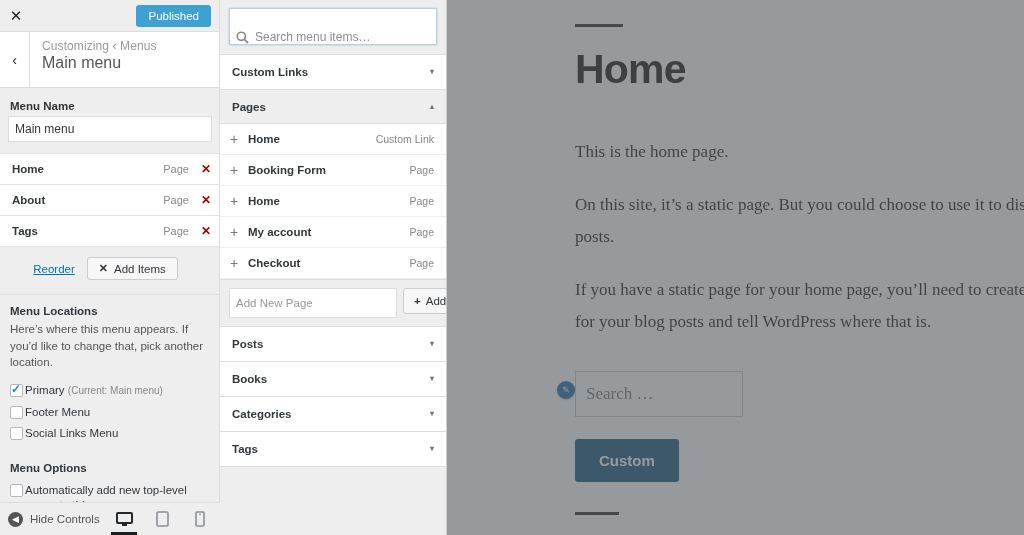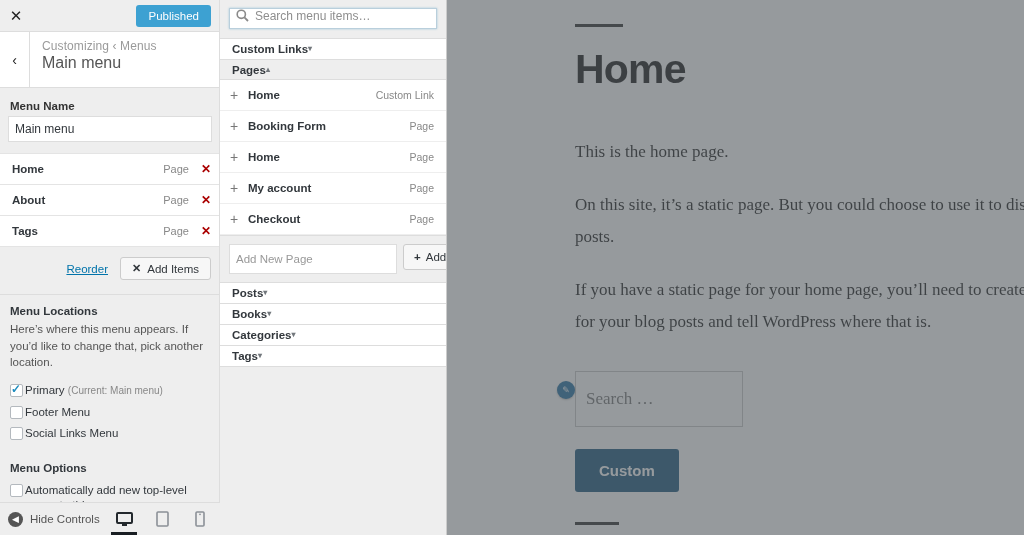--- a/index.html
+++ b/index.html
@@ -71,21 +71,21 @@
   .menu-item-row {
     background: #fff; border-bottom: 1px solid #e4e4e4;
     height: 31px; display: flex; align-items: center;
     padding: 0 8px 0 12px; cursor: pointer;
   }
   .mi-name { font-size: 11.5px; font-weight: 700; color: #32373c; flex: 1; }
   .mi-type { font-size: 11px; color: #888; margin-right: 12px; }
   .mi-del { color: #a00; font-size: 12px; font-weight: 700; cursor: pointer; line-height: 1; }
 
   .menu-actions {
-    display: flex; align-items: center; justify-content: flex-end;
+    display: flex; align-items: center; justify-content: center;
     gap: 12px; padding: 10px 8px 0 0;
   }
   .reorder-link {
     font-size: 11.5px; color: #0073aa; text-decoration: underline; cursor: pointer;
   }
   .add-items-btn {
     background: #f7f7f7; border: 1px solid #ccc; border-radius: 3px;
     font-size: 11.5px; color: #32373c; padding: 4px 11px;
     display: flex; align-items: center; gap: 6px; cursor: pointer;
     font-family: "Liberation Sans", sans-serif;
@@ -140,33 +140,33 @@
   .addpanel {
     width: 227px; flex: 0 0 227px; height: 535px;
     background: #eee; border-right: 1px solid #ccc;
     position: relative; overflow: hidden;
   }
   .search-wrap { padding: 8px 9px 9px; background: #eee; }
   .search-box {
     position: relative; background: #fff;
     border: 1px solid #b9cfdc;
     box-shadow: 0 0 2px rgba(30,140,190,.35);
-    height: 21px; display: flex; align-items: flex-start; padding: 0 6px;
+    height: 37px; display: flex; align-items: flex-end; padding: 0 6px;
   }
   .search-icon { color: #8a8a8a; margin-right: 6px; display: flex; }
   .search-inp {
     border: none; outline: none; flex: 1;
     font-size: 12px; color: #32373c; background: transparent;
     font-family: "Liberation Sans", sans-serif;
   }
   .search-inp::placeholder { color: #8e8e8e; }
 
   .accordion-sec { border-top: 1px solid #ddd; }
   .acc-head {
-    height: 20px; display: flex; align-items: center; justify-content: flex-start;
+    height: 34px; display: flex; align-items: center; justify-content: space-between;
     padding: 0 12px 0 12px; cursor: pointer;
     font-size: 11.5px; font-weight: 700; color: #32373c;
     background: #fff;
   }
   .acc-head.open { background: #eee; border-bottom: 1px solid #ddd; }
   .acc-head.plain { background: #fff; }
   .caret { color: #72777c; font-size: 8px; line-height: 1; }
 
   .avail-list { background: #fff; }
   .avail-item {
@@ -210,21 +210,21 @@
   .pv-body { margin-top: 46px; width: 520px; }
   .pv-p {
     font-family: "Liberation Serif", serif;
     font-size: 17px; color: #1a1a1a; line-height: 1.85;
     margin-bottom: 22px; white-space: nowrap;
   }
   .pv-p.wrap { white-space: normal; width: 560px; }
 
   .pv-widget { margin-top: 34px; position: relative; }
   .pv-search-input {
-    width: 168px; height: 56px; border: 1px solid #c9c9c9; background: #fff;
+    width: 168px; height: 46px; border: 1px solid #c9c9c9; background: #fff;
     font-family: "Liberation Serif", serif; font-size: 17px; color: #ef4444;
     padding: 0 10px; outline: none; display: block;
   }
   .pv-search-btn {
     margin-top: 22px; background: #16537a; color: #fff; border: none;
     border-radius: 3px; padding: 13px 24px; font-size: 15px; font-weight: 700;
     font-family: "Liberation Sans", sans-serif; cursor: pointer;
   }
   .pv-rule2 { margin-top: 30px; width: 44px; height: 3px; background: #2b2b2b; }
 

